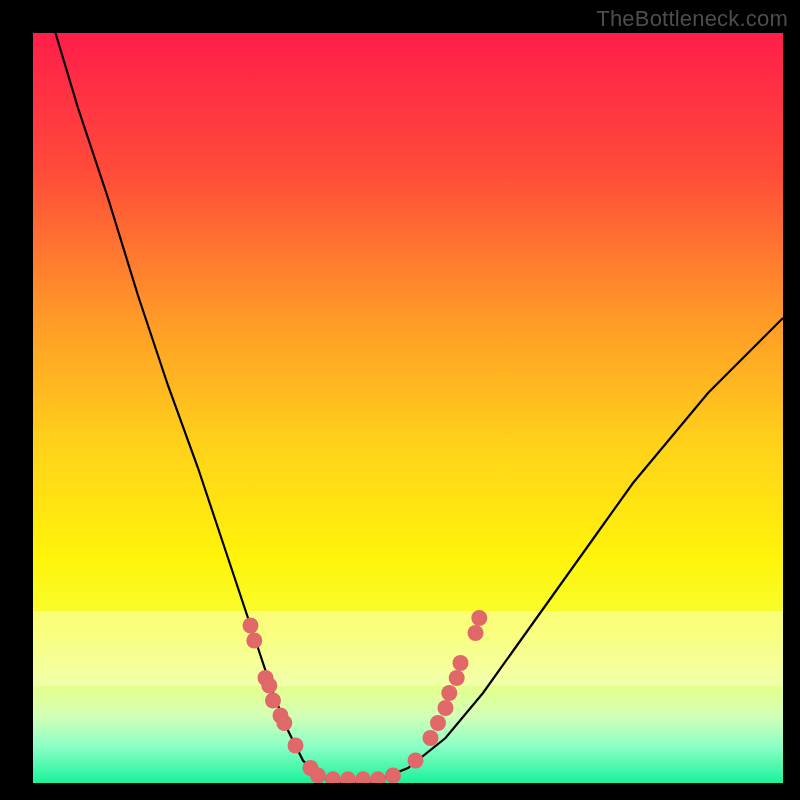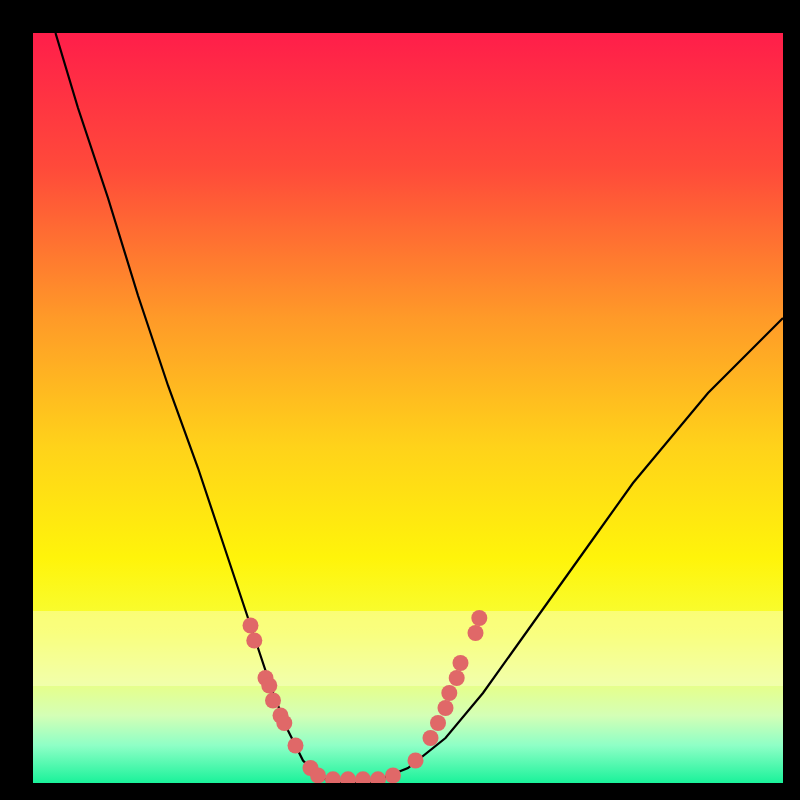--- a/index.html
+++ b/index.html
@@ -81,13 +81,14 @@
         <circle cx="405.0" cy="690.0" r="8" fill="#e06868" stroke="#b84a4a" stroke-width="0"></circle>
         <circle cx="412.5" cy="675.0" r="8" fill="#e06868" stroke="#b84a4a" stroke-width="0"></circle>
         <circle cx="416.3" cy="660.0" r="8" fill="#e06868" stroke="#b84a4a" stroke-width="0"></circle>
         <circle cx="423.7" cy="645.0" r="8" fill="#e06868" stroke="#b84a4a" stroke-width="0"></circle>
         <circle cx="427.5" cy="630.0" r="8" fill="#e06868" stroke="#b84a4a" stroke-width="0"></circle>
         <circle cx="442.5" cy="600.0" r="8" fill="#e06868" stroke="#b84a4a" stroke-width="0"></circle>
         <circle cx="446.3" cy="585.0" r="8" fill="#e06868" stroke="#b84a4a" stroke-width="0"></circle>
       </g>
   </svg>
 
+  <div class="watermark">TheBottleneck.com</div>
 </div>
 
 </body></html>

